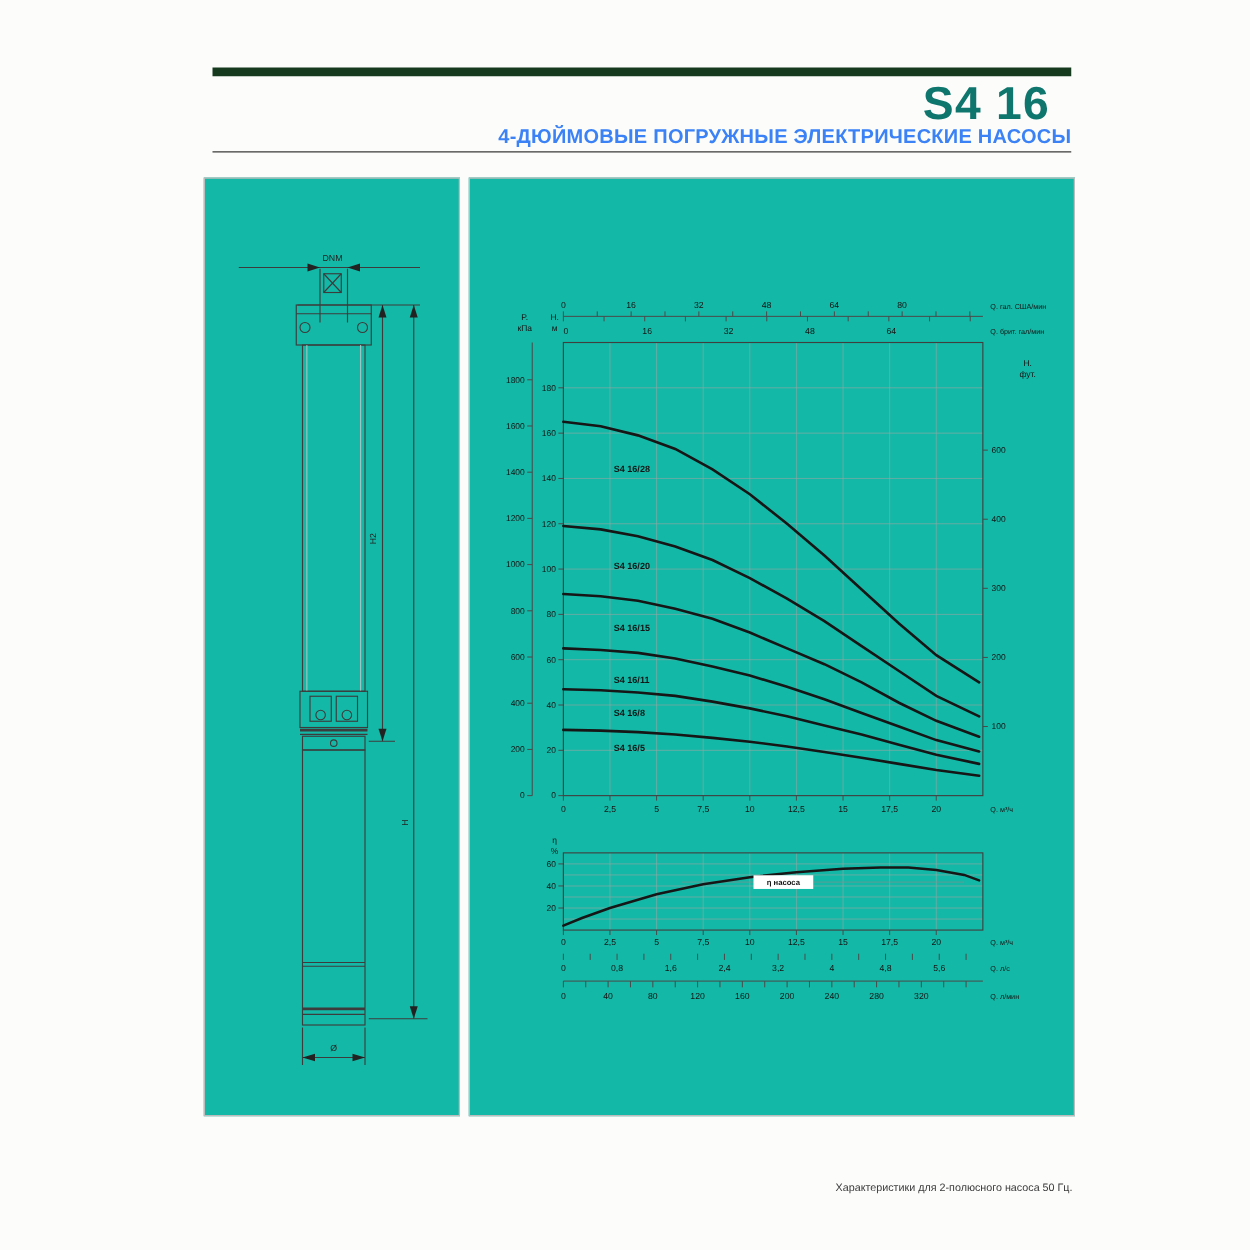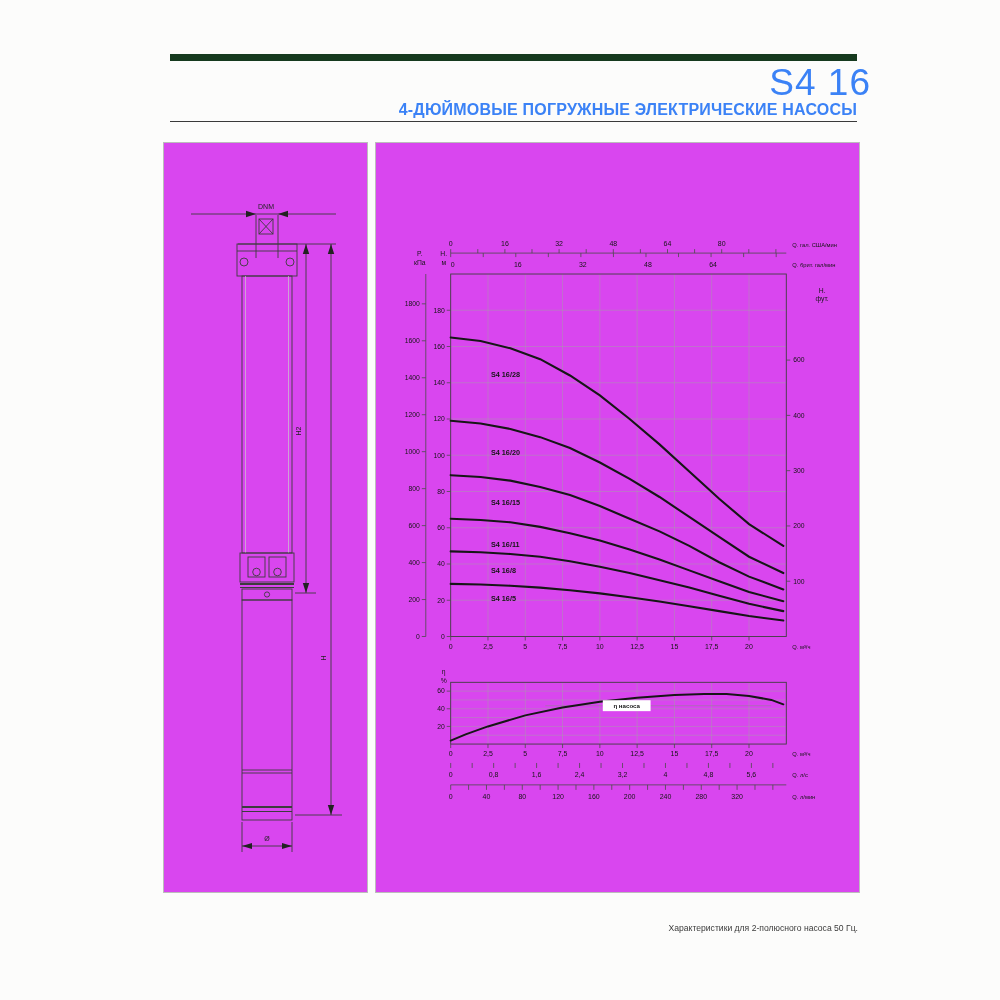--- a/index.html
+++ b/index.html
@@ -4,33 +4,33 @@
 <style>
   html,body{margin:0;padding:0;}
   body{
     width:1000px;height:1000px;position:relative;
     background:#fcfcfb;color:#111;
     font-family:"Liberation Sans", sans-serif;
     overflow:hidden;
   }
   .accent-bar{position:absolute;left:170px;top:54px;width:687px;height:7px;}
   .page-title{
-    position:absolute;right:129px;top:62px;
-    font-size:37px;font-weight:normal;letter-spacing:1px;color:#3b82f6;
+    position:absolute;right:160px;top:62px;
+    font-size:37px;font-weight:bold;letter-spacing:1px;color:#0f766e;
   }
   .page-subtitle{
     position:absolute;right:143px;top:101px;
     font-size:16px;font-weight:bold;color:#3b82f6;letter-spacing:.2px;
   }
   .header-rule{position:absolute;left:170px;top:121px;width:687px;border-top:1.6px solid #3a3a3a;}
-  .panel{position:absolute;background:#d946ef;border:1px solid #bcbcbc;}
+  .panel{position:absolute;background:#14b8a6;border:1px solid #bcbcbc;}
   .drawing-panel{left:163px;top:142px;width:203px;height:749px;}
   .charts-panel{left:375px;top:142px;width:483px;height:749px;}
   .footer{
-    position:absolute;right:142px;top:923px;text-align:left;
+    position:absolute;right:142px;top:945px;text-align:left;
     font-size:8.6px;line-height:10.6px;color:#3b3b3b;
   }
   svg text{font-family:"Liberation Sans", sans-serif;}
 </style>
 </head>
 <body>
 
 <div class="accent-bar" style="background: rgb(22, 58, 30);"></div>
 <div class="page-title">S4 16</div>
 <div class="page-subtitle">4-ДЮЙМОВЫЕ ПОГРУЖНЫЕ ЭЛЕКТРИЧЕСКИЕ НАСОСЫ</div>

